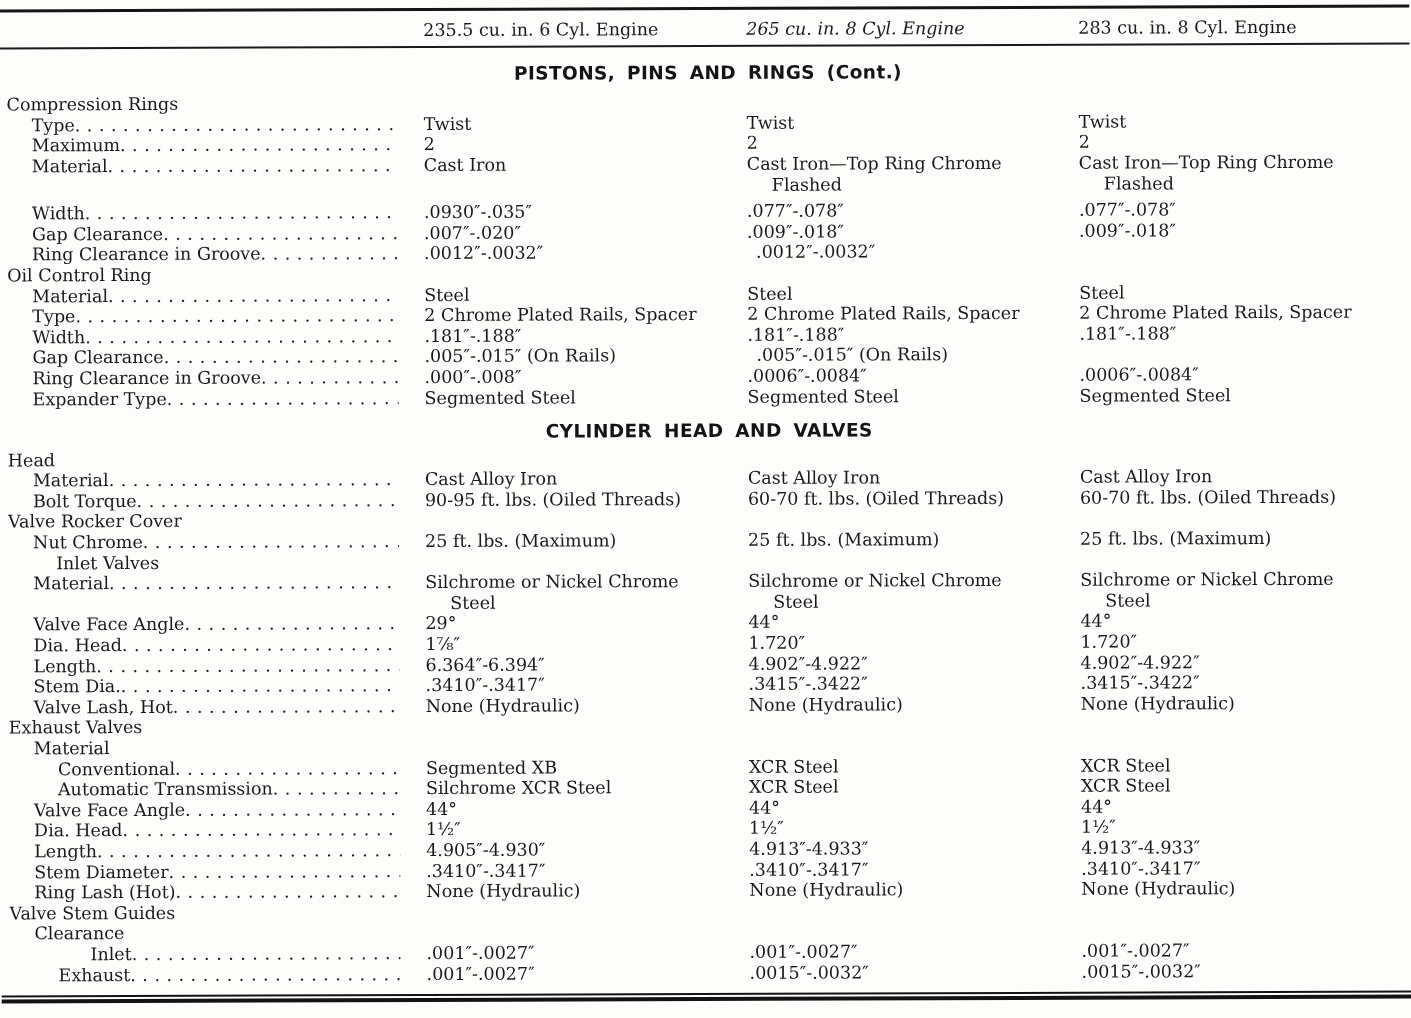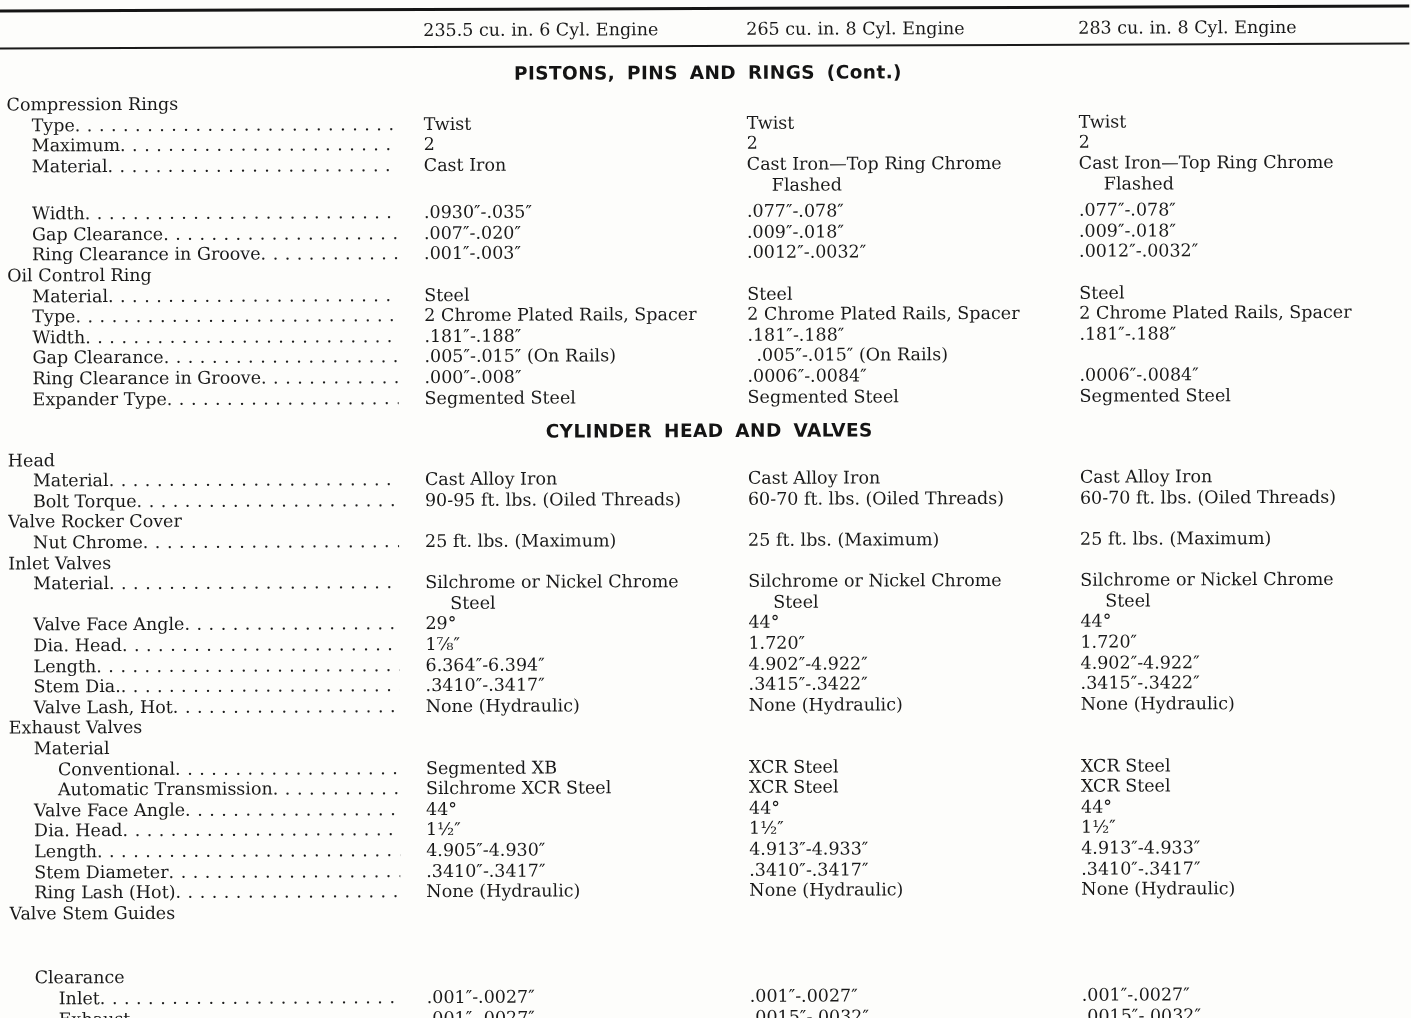--- a/index.html
+++ b/index.html
@@ -42,21 +42,21 @@
     border-top: 2px solid #131313;
     border-bottom: 4px solid #131313;
     background: transparent;
   }
   .head-row {
     display: flex;
     margin-top: 9px;
   }
   .head-spacer { width: 417px; flex: 0 0 auto; }
   .head-col1 { width: 323px; flex: 0 0 auto; }
-  .head-col2 { width: 332px; flex: 0 0 auto; }
+  .head-col2 { width: 332px; flex: 0 0 auto; font-style: italic; }
   .head-col3 { flex: 1; }
   .section-title {
     text-align: center;
     font-family: "DejaVu Sans", "Liberation Sans", sans-serif;
     font-weight: bold;
     font-size: 18.5px;
     letter-spacing: 0.4px;
     word-spacing: 5px;
     margin-top: 16px;
     margin-bottom: 9px;
@@ -195,23 +195,20 @@
         </div>
         <div class="val c3">
           <div class="vline">.009″-.018″</div>
         </div>
       </div>
       <div class="row">
         <div class="label ind1">
           <div class="ltext" style="display: inline;">Ring Clearance in Groove</div>
           <div class="leader"></div>
         </div>
-        <div class="val c1">
-          <div class="vline">.001″-.003″</div>
-        </div>
         <div class="val c2">
           <div class="vline">.0012″-.0032″</div>
         </div>
         <div class="val c3">
           <div class="vline">.0012″-.0032″</div>
         </div>
       </div>
       <div class="row">
         <div class="label ind0">
           <div class="ltext" style="display: inline;">Oil Control Ring</div>
@@ -355,21 +352,21 @@
         </div>
         <div class="val c2">
           <div class="vline">25 ft. lbs. (Maximum)</div>
         </div>
         <div class="val c3">
           <div class="vline">25 ft. lbs. (Maximum)</div>
         </div>
       </div>
       <div class="row">
         <div class="label ind0">
-          <div class="ltext" style="display: inline;">Inlet Valves</div>
+          <div class="ltext" style="display: inline; margin-left: 48px;">Inlet Valves</div>
         </div>
       </div>
       <div class="row">
         <div class="label ind1">
           <div class="ltext" style="display: inline;">Material</div>
           <div class="leader"></div>
         </div>
         <div class="val c1">
           <div class="vline">Silchrome or Nickel Chrome</div>
           <div class="vline cont">Steel</div>
@@ -573,26 +570,26 @@
           <div class="vline">None (Hydraulic)</div>
         </div>
       </div>
       <div class="row">
         <div class="label ind0">
           <div class="ltext" style="display: inline; text-align: center;">Valve Stem Guides</div>
         </div>
       </div>
       <div class="row">
         <div class="label ind1">
-          <div class="ltext" style="display: inline; margin-top: 44px;">Clearance</div>
+          <div class="ltext" style="display: inline;">Clearance</div>
         </div>
       </div>
       <div class="row">
         <div class="label ind2">
-          <div class="ltext" style="display: inline;">Inlet</div>
+          <div class="ltext" style="display: inline; margin-left: 32px;">Inlet</div>
           <div class="leader"></div>
         </div>
         <div class="val c1">
           <div class="vline">.001″-.0027″</div>
         </div>
         <div class="val c2">
           <div class="vline">.001″-.0027″</div>
         </div>
         <div class="val c3">
           <div class="vline">.001″-.0027″</div>

